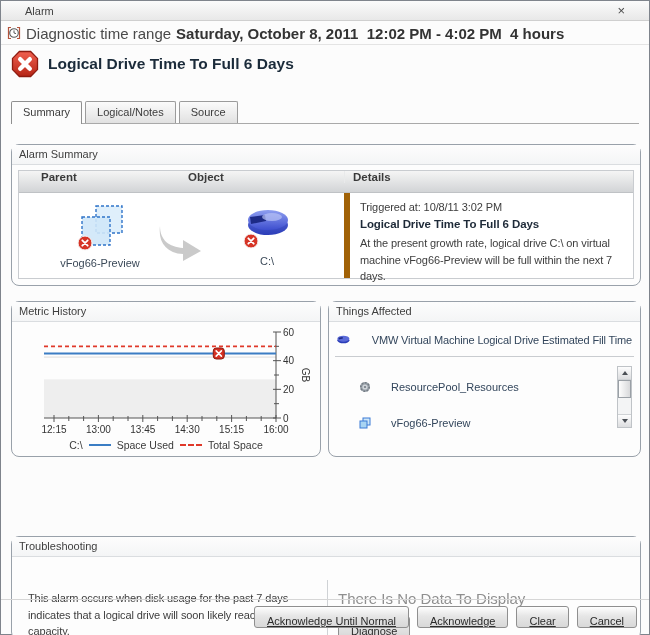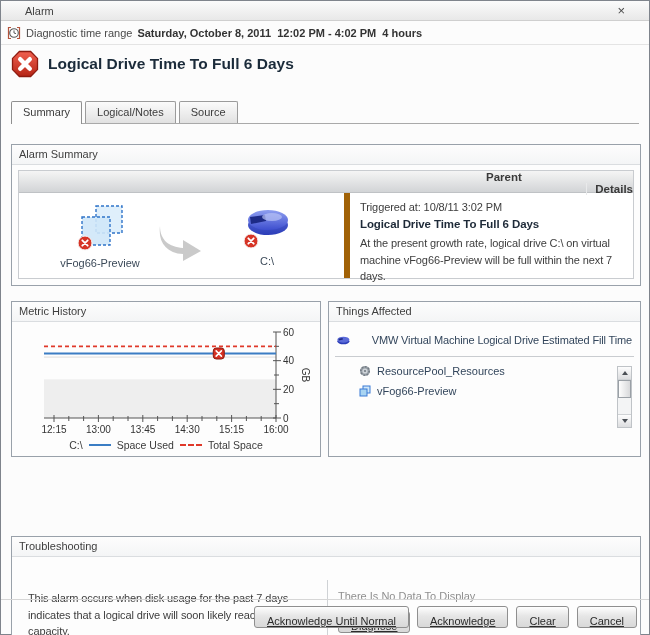--- a/index.html
+++ b/index.html
@@ -8,47 +8,47 @@
   .dialog{position:absolute;left:0;top:0;width:650px;height:635px;
     border:1px solid #7f848c;background:#fcfcfc;}
   
   .titlebar{position:absolute;left:0;top:0;right:0;height:20px;
     background:linear-gradient(#fbfbfb,#e8e8e8);border-bottom:1px solid #cfcfcf;
     display:flex;align-items:center;padding:0 24px;font-size:11px;color:#3f3f3f;}
   .close-x{margin-left:auto;font-size:13px;color:#4a4a4a;line-height:1;cursor:default;}
   
   .timerange{position:absolute;left:0;top:21px;right:0;height:23px;display:flex;
     align-items:center;gap:5px;padding:0 6px;border-bottom:1px solid #e4e4e4;
-    font-size:11px;color:#4a4a4a;}
+    font-size:15px;color:#4a4a4a;}
   .timerange b{color:#333;white-space:pre;}
   
   .heading{position:absolute;left:10px;top:47px;height:32px;display:flex;
     align-items:center;gap:9px;}
   .heading .htxt{font-size:15.5px;font-weight:bold;color:#1b2b3a;}
   
   .tabs{position:absolute;left:10px;right:10px;top:100px;height:23px;display:flex;
     align-items:flex-end;border-bottom:1px solid #a9a9a9;}
   .tab{height:22px;line-height:21px;padding:0 11px;font-size:11px;color:#3c3c3c;
     background:linear-gradient(#fbfbfb,#e1e1e1);border:1px solid #9b9b9b;
     border-bottom:none;border-radius:2px 2px 0 0;margin-right:3px;}
   .tab.active{background:#fcfcfc;height:23px;margin-bottom:-1px;z-index:2;
     border-color:#8f8f8f;}
   
   .panel{position:absolute;background:#fdfdfd;border:1px solid #99a1aa;
-    border-radius:0;}
+    border-radius:8px;}
   .panel-title{height:20px;line-height:19px;padding:0 7px;font-size:11px;
     color:#3e3e3e;border-bottom:1px solid #dadde0;
     background:linear-gradient(#fdfdfd,#f4f5f6);}
   
   #alarm-summary{left:10px;top:143px;width:630px;height:142px;}
   .as-table{position:absolute;left:6px;right:6px;top:25px;bottom:6px;
     border:1px solid #c9ccd0;background:#fff;}
-  .as-header{height:22px;display:flex;align-items:flex-end;font-size:11.5px;
+  .as-header{height:22px;display:flex;align-items:flex-start;font-size:11.5px;
     font-weight:bold;color:#3a3a3a;border-bottom:1px solid #bfc2c5;
-    background:linear-gradient(#f5f5f5,#d2d4d6);flex-direction:column;}
+    background:linear-gradient(#f5f5f5,#d2d4d6);}
   .as-header .c1{width:169px;padding-left:22px;}
   .as-header .c2{width:156px;}
   .as-header .c3{flex:1;padding-left:8px;border-left:1px solid #e9eaeb;}
   .as-body{position:absolute;left:0;right:0;top:22px;bottom:0;display:flex;}
   .as-left{width:325px;position:relative;}
   .entity{position:absolute;text-align:center;font-size:11px;color:#3c4a59;}
   .entity .lbl{margin-top:2px;}
   #parent-entity{left:0;width:162px;top:10px;}
   #object-entity{left:192px;width:112px;top:14px;}
   .arrowbox{position:absolute;left:128px;top:30px;width:62px;text-align:center;}
@@ -61,25 +61,25 @@
   #metric-history{left:10px;top:300px;width:310px;height:156px;}
   #chart-wrap{position:absolute;left:2px;top:24px;}
   #chart-legend{position:absolute;left:0;right:0;bottom:5px;display:flex;
     justify-content:center;align-items:center;gap:6px;font-size:10.5px;color:#3a3a3a;}
   .leg-solid{display:inline-block;width:22px;border-top:2px solid #3b7dc4;
     vertical-align:middle;}
   .leg-dashed{display:inline-block;width:22px;border-top:2px dashed #e0392a;
     vertical-align:middle;}
   
   #things-affected{left:327px;top:300px;width:313px;height:156px;}
-  .ta-metric{display:flex;align-items:center;gap:22px;padding:12px 8px 0 8px;
+  .ta-metric{display:flex;gap:22px;padding:12px 8px 0 8px;
     font-size:11px;color:#33465c;white-space:nowrap;overflow:hidden;
     letter-spacing:-0.15px;}
   .ta-div{margin:10px 6px 0 6px;border-top:1px solid #c9ccd0;}
-  .ta-item{display:flex;align-items:center;gap:6px;margin:8px 0 0 30px;
+  .ta-item{display:flex;align-items:center;gap:20px;margin:24px 0 0 30px;
     font-size:11px;color:#33465c;}
   .scrollbar{position:absolute;right:8px;top:64px;width:15px;height:62px;
     border:1px solid #bfc3c7;background:#f3f4f5;}
   .sb-btn{height:13px;display:flex;align-items:center;justify-content:center;
     background:linear-gradient(#fdfdfd,#dcdddf);}
   .sb-up{border-bottom:1px solid #cfd2d5;}
   .sb-down{position:absolute;bottom:0;left:0;right:0;border-top:1px solid #cfd2d5;}
   .tri-up{width:0;height:0;border-left:3px solid transparent;
     border-right:3px solid transparent;border-bottom:4px solid #4a4f55;}
   .tri-down{width:0;height:0;border-left:3px solid transparent;
@@ -91,21 +91,21 @@
   .ts-table{position:absolute;left:2px;right:2px;top:21px;bottom:2px;}
   .ts-header{height:22px;display:flex;align-items:center;font-size:11.5px;
     font-weight:bold;color:#3a3a3a;border-bottom:1px solid #bfc2c5;
     background:linear-gradient(#f5f5f5,#d2d4d6);}
   .ts-header .c1{width:313px;padding-left:14px;}
   .ts-header .c2{flex:1;padding-left:10px;border-left:1px solid #e9eaeb;}
   .ts-body{position:absolute;left:0;right:0;top:22px;bottom:0;display:flex;}
   .ts-bg{width:313px;padding:10px 10px 0 14px;font-size:11px;color:#3d3d3d;
     line-height:1.5;letter-spacing:-0.1px;}
   .ts-sg{flex:1;border-left:1px solid #cfd2d5;padding:10px 0 0 10px;}
-  .nodata{color:#8f8f8f;font-size:11px;margin-bottom:9px;}
+  .nodata{color:#8f8f8f;font-size:15px;margin-bottom:9px;}
   
   .btn{height:22px;padding:8px 12px;font-size:11px;color:#2b2b2b;
     background:linear-gradient(#fefefe,#e6e6e6 45%,#d8d8d8);
     border:1px solid #8f8f8f;border-radius:3px;font-family:"Liberation Sans",sans-serif;text-decoration:underline;}
   .footer-sep{position:absolute;left:0;right:0;top:598px;border-top:1px solid #d6d6d6;}
   .footer{position:absolute;left:0;right:0;top:601px;height:30px;display:flex;
     justify-content:flex-end;align-items:center;gap:8px;padding-right:12px;}
 </style>
 </head>
 <body>
@@ -146,20 +146,21 @@
     <div class="tab active">Summary</div>
     <div class="tab">Logical/Notes</div>
     <div class="tab">Source</div>
   </div>
 
   <div class="panel" id="alarm-summary">
     <div class="panel-title">Alarm Summary</div>
     <div class="as-table">
       <div class="as-header">
         <div class="c1">Parent</div>
+        <div class="c2">Object</div>
         <div class="c3">Details</div>
       </div>
       <div class="as-body">
         <div class="as-left">
 
           <div class="entity" id="parent-entity">
             <svg width="52" height="50" viewBox="0 0 52 50">
               <rect x="22" y="3" width="26" height="27" fill="#d9ecfa" fill-opacity="0.85" stroke="#2f74c9" stroke-width="1.4" stroke-dasharray="3,2"></rect>
               <rect x="8" y="14" width="28" height="28" fill="#cfe7f8" fill-opacity="0.9" stroke="#2f74c9" stroke-width="1.4" stroke-dasharray="3,2"></rect>
               <g>

